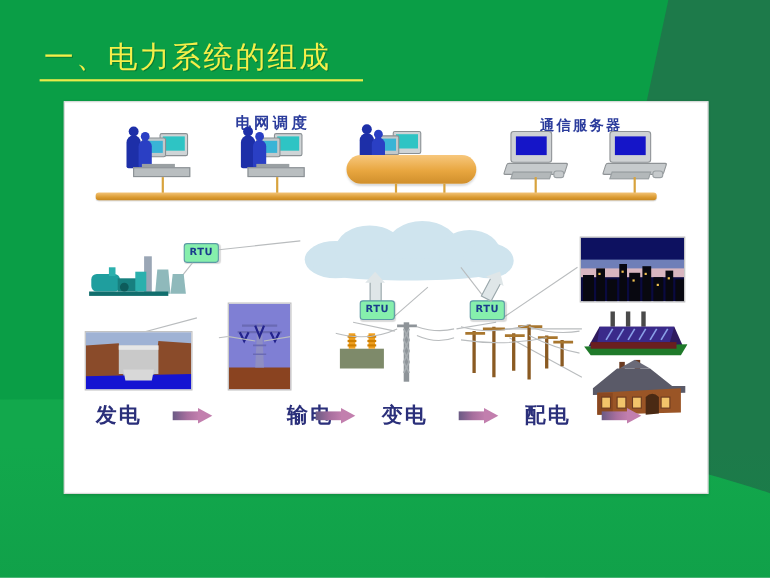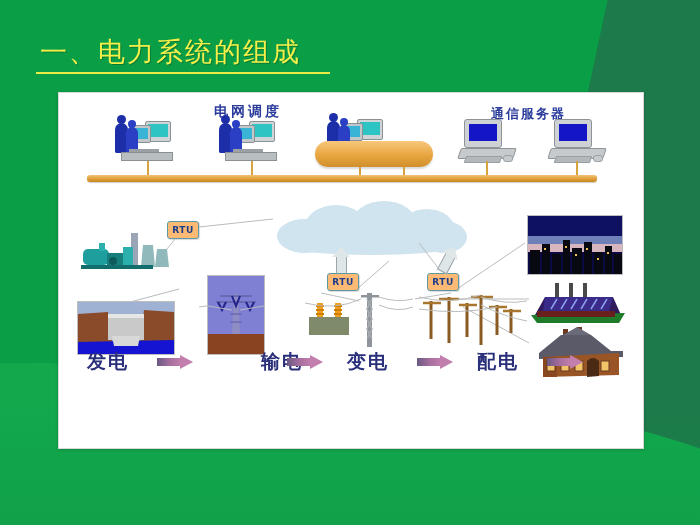--- a/index.html
+++ b/index.html
@@ -90,31 +90,31 @@
   
   .cloud{position:absolute;left:272px;top:200px;width:198px;height:52px;}
   .cloud span{position:absolute;background:#cfe4ee;border-radius:50%;display:block;}
   .cloud-txt{
     position:absolute;left:272px;top:213px;width:198px;text-align:center;
     font-size:15px;font-weight:bold;color:#2b3c9c;letter-spacing:2px;
   }
 
   
   .rtu{
-    position:absolute;width:30px;height:16px;background:#fdba74;
+    position:absolute;width:30px;height:16px;background:#86efac;
     border:1.5px solid #5b9aa5;border-radius:3px;
     font-size:9px;font-weight:bold;color:#1a3c8c;
     display:flex;align-items:center;justify-content:center;letter-spacing:.5px;
     box-shadow:1px 1px 1px rgba(0,0,0,.15);
   }
   .arrow-up{position:absolute;width:9px;height:18px;background:#dfe6e8;border:1px solid #9aa7ab;}
   .arrow-up::before{content:"";position:absolute;left:-5px;top:-9px;border-left:9px solid transparent;border-right:9px solid transparent;border-bottom:10px solid #dfe6e8;}
 
   
-  .flow{position:absolute;left:0;top:256px;width:584px;height:40px;}
+  .flow{position:absolute;left:0;top:272px;width:584px;height:40px;}
   .flow-item{position:absolute;top:0;font-size:19px;color:#2a2f7a;font-weight:bold;letter-spacing:2px;}
   .flow-arrow{
     position:absolute;top:6px;width:36px;height:13px;
   }
   .flow-arrow .shaft{position:absolute;left:0;top:3px;width:24px;height:8px;
     background:linear-gradient(90deg,#6a5a84 0%,#a86f9e 55%,#c27fae 100%);}
   .flow-arrow .head{position:absolute;right:0;top:0;width:0;height:0;
     border-top:7px solid transparent;border-bottom:7px solid transparent;border-left:13px solid #c27fae;}
 
   

